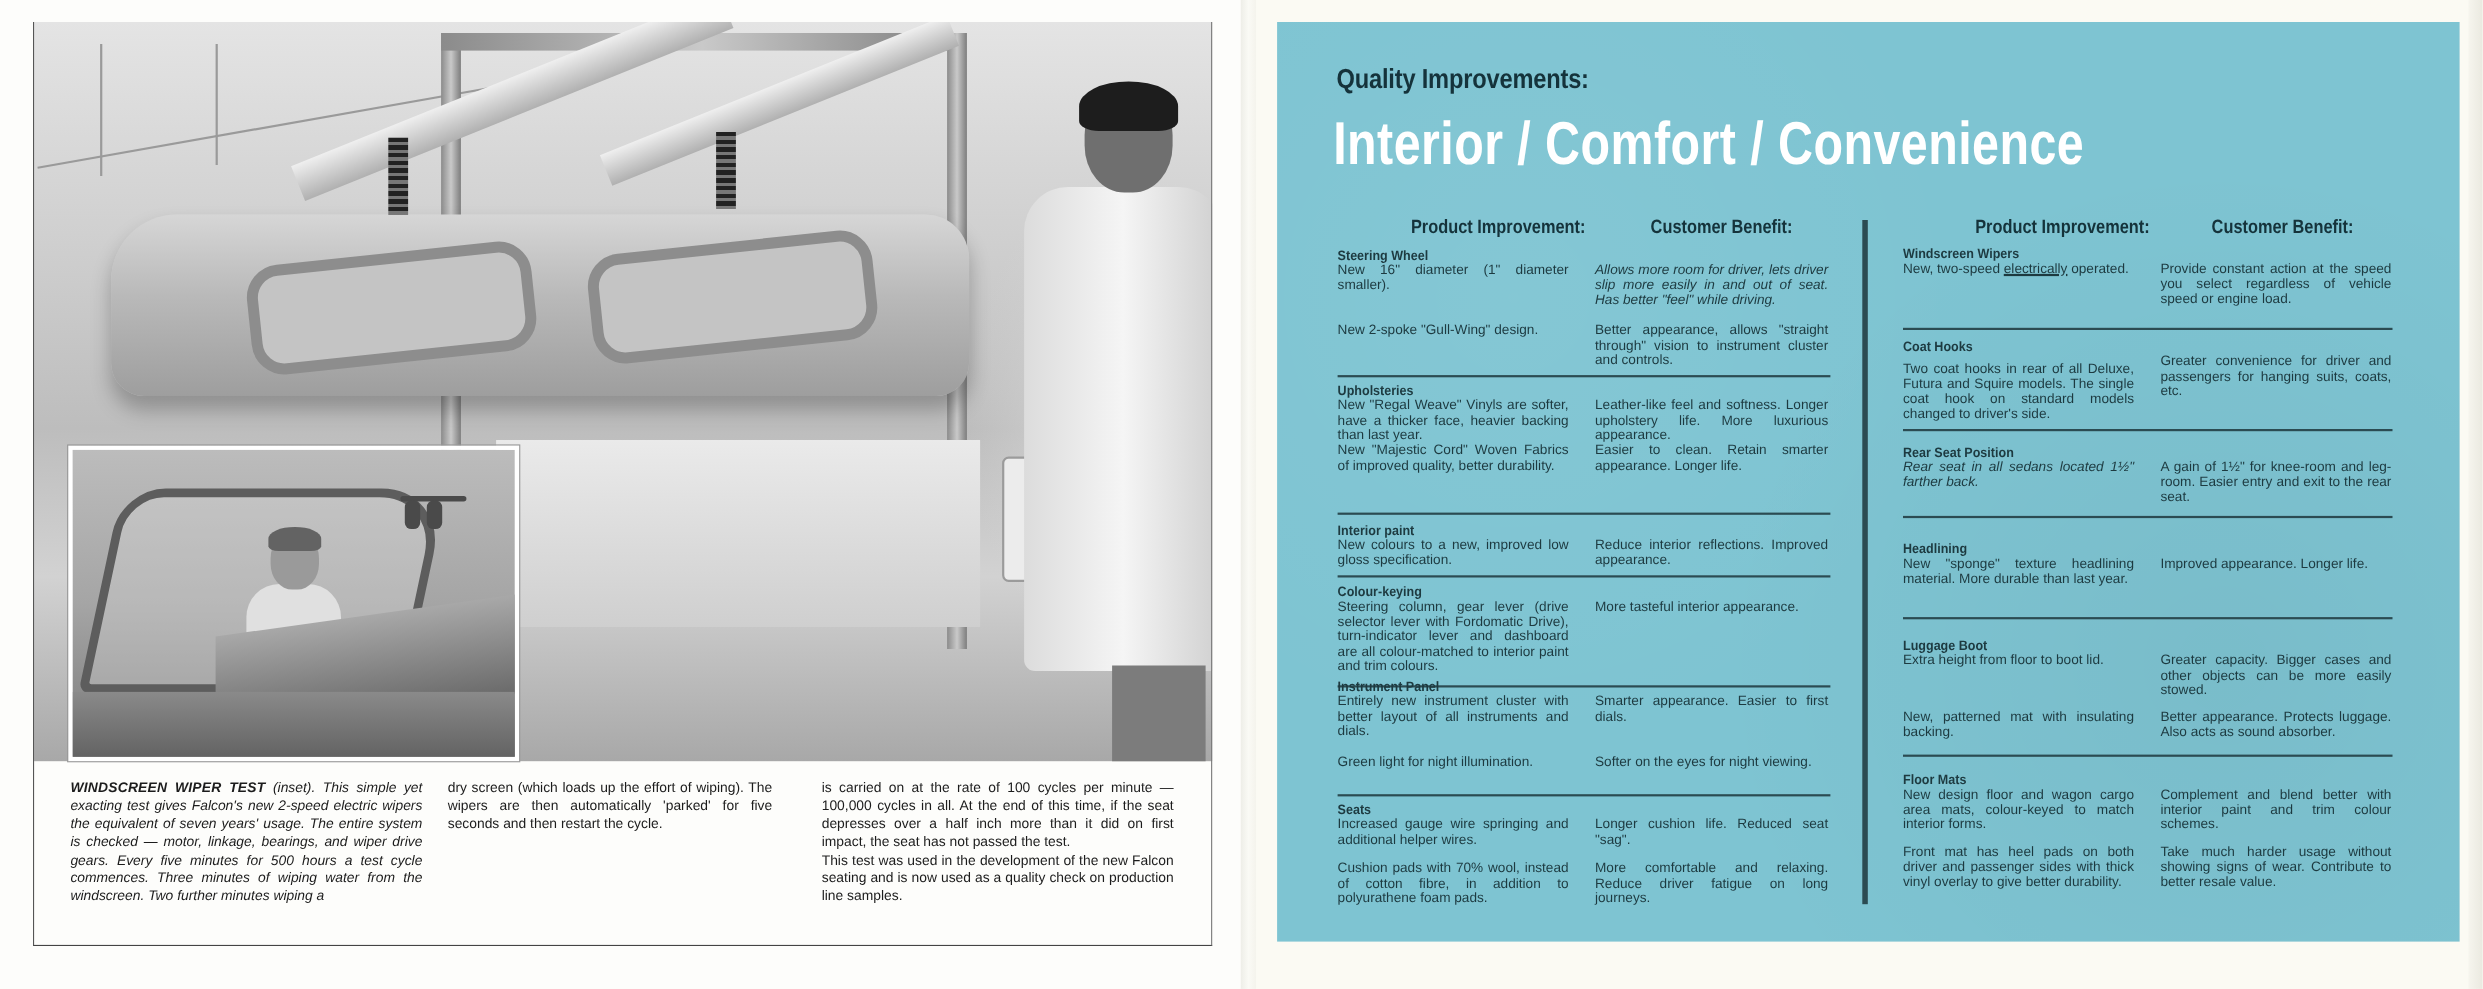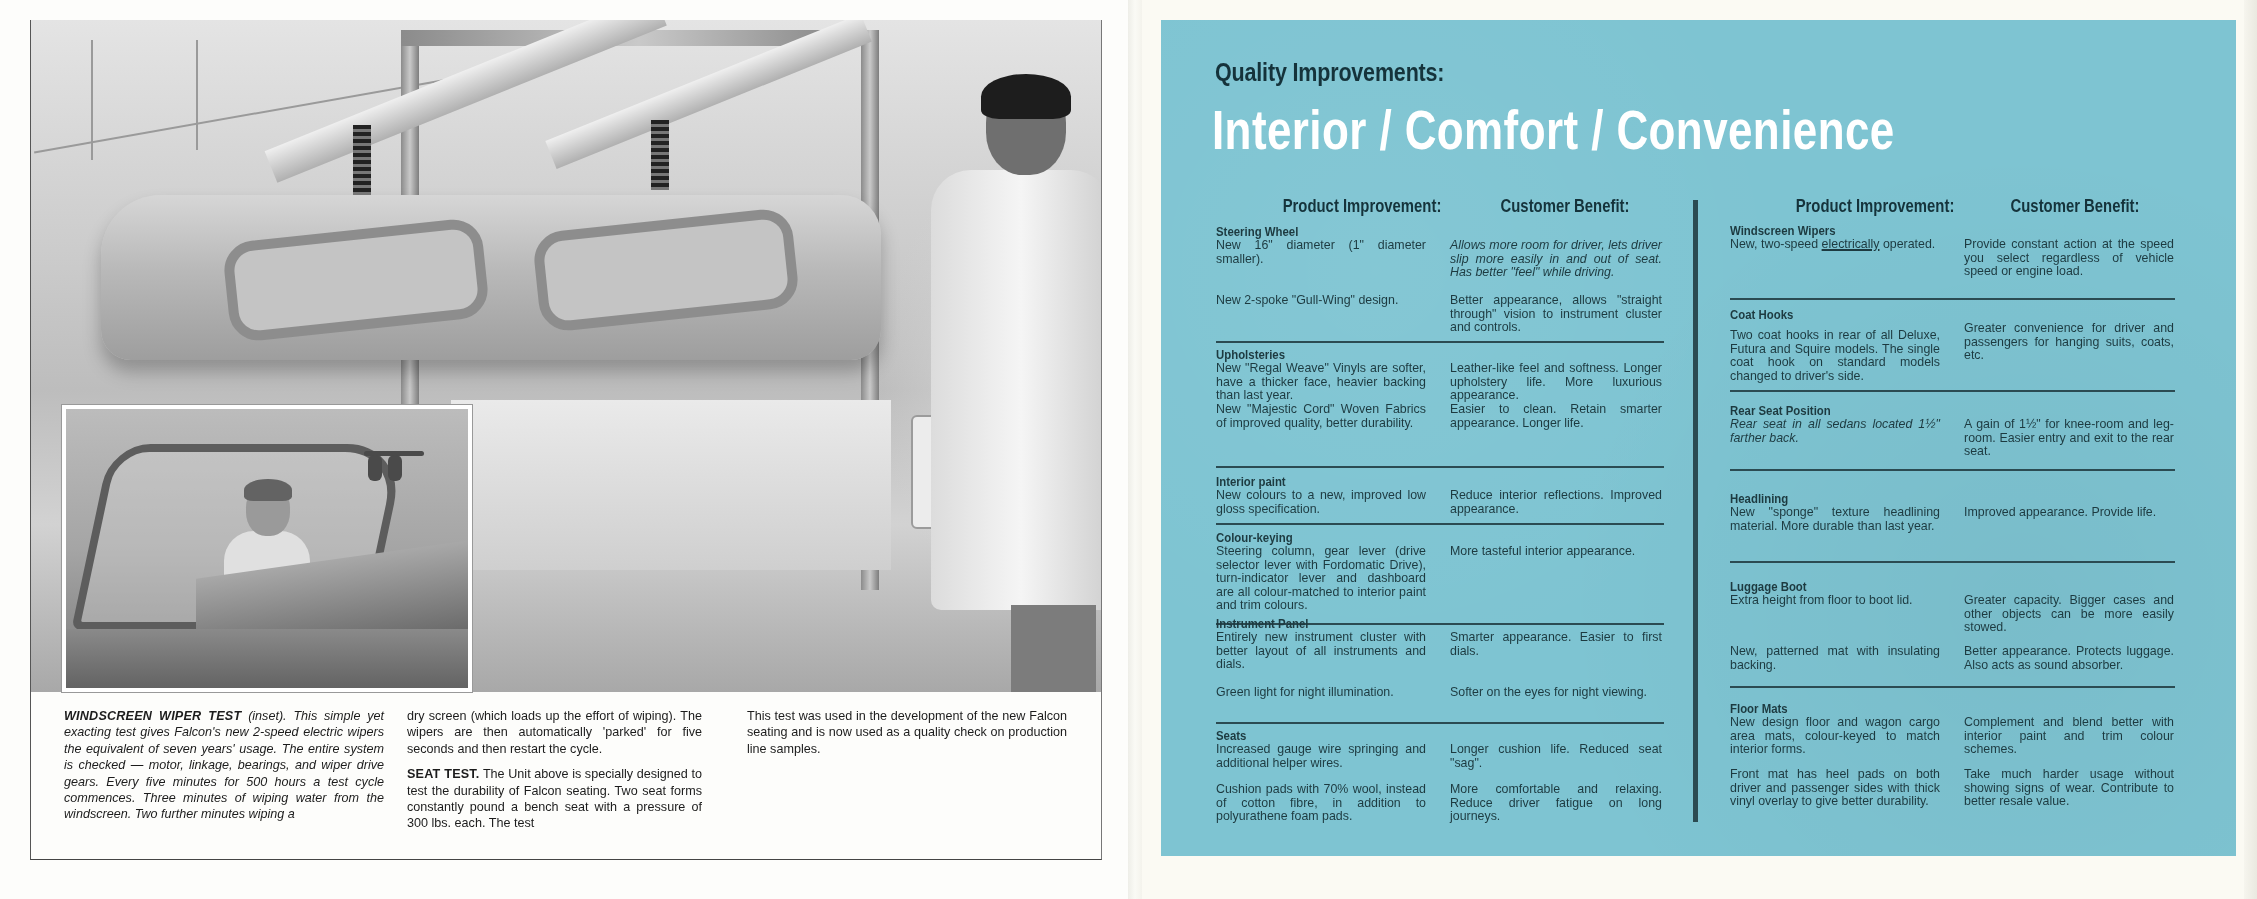--- a/index.html
+++ b/index.html
@@ -168,23 +168,23 @@
 </div>
 
 <div class="photo-frame"></div>
 
 <div class="caption-area">
   <div class="cap-col col1">
     <p><b>WINDSCREEN WIPER TEST</b><span> (inset).  This simple yet exacting test gives Falcon's new 2-speed electric wipers the equivalent of seven years' usage. The entire system is checked — motor, linkage, bearings, and wiper drive gears. Every five minutes for 500 hours a test cycle commences. Three minutes of wiping water from the windscreen. Two further minutes wiping a</span></p>
   </div>
   <div class="cap-col col2">
     <p><span>dry screen (which loads up the effort of wiping). The wipers are then automatically 'parked' for five seconds and then restart the cycle.</span></p>
-    <p><b>SEAT TEST.</b><span>  The Unit above is specially designed to test the durability of Falcon seating. Two seat forms constantly pound a bench seat with a pressure of 300 lbs. each.  The test</span></p>
   </div>
   <div class="cap-col col3">
+    <p style="margin:0;"><span>is carried on at the rate of 100 cycles per minute — 100,000 cycles in all.  At the end of this time, if the seat depresses over a half inch more than it did on first impact, the seat has not passed the test.</span></p>
     <p><span>This test was used in the development of the new Falcon seating and is now used as a quality check on production line samples.</span></p>
   </div>
 </div>
 
 <div class="right-page"></div>
 <div class="blue-panel"></div>
 <div class="page-edge-r"></div>
 
 <div class="qi-label">Quality Improvements:</div>
 <div class="big-title">Interior / Comfort / Convenience</div>
@@ -267,21 +267,21 @@
   <div class="row" style="top:180px;">
     <span class="title">Rear Seat Position</span>
     <div class="pi" style="top:13px;width:210px;font-style:italic;">Rear seat in all sedans located 1½" farther back.</div>
     <div class="cb" style="top:13px;left:234px;width:210px;">A gain of 1½" for knee-room and leg-room. Easier entry and exit to the rear seat.</div>
   </div>
   <div class="hr" style="top:244px;left:0;width:445px;"></div>
 
   <div class="row" style="top:268px;">
     <span class="title">Headlining</span>
     <div class="pi" style="top:13px;width:210px;">New "sponge" texture headlining material. More durable than last year.</div>
-    <div class="cb" style="top:13px;left:234px;width:210px;">Improved appearance. Provide life.</div>
+    <div class="cb" style="top:13px;left:234px;width:210px;">Improved appearance. Longer life.</div>
   </div>
   <div class="hr" style="top:336px;left:0;width:445px;"></div>
 
   <div class="row" style="top:356px;">
     <span class="title">Luggage Boot</span>
     <div class="pi" style="top:13px;width:210px;">Extra height from floor to boot lid.</div>
     <div class="cb" style="top:13px;left:234px;width:210px;">Greater capacity. Bigger cases and other objects can be more easily stowed.</div>
     <div class="pi" style="top:64px;width:210px;">New, patterned mat with insulating backing.</div>
     <div class="cb" style="top:64px;left:234px;width:210px;">Better appearance. Protects luggage. Also acts as sound absorber.</div>
   </div>

